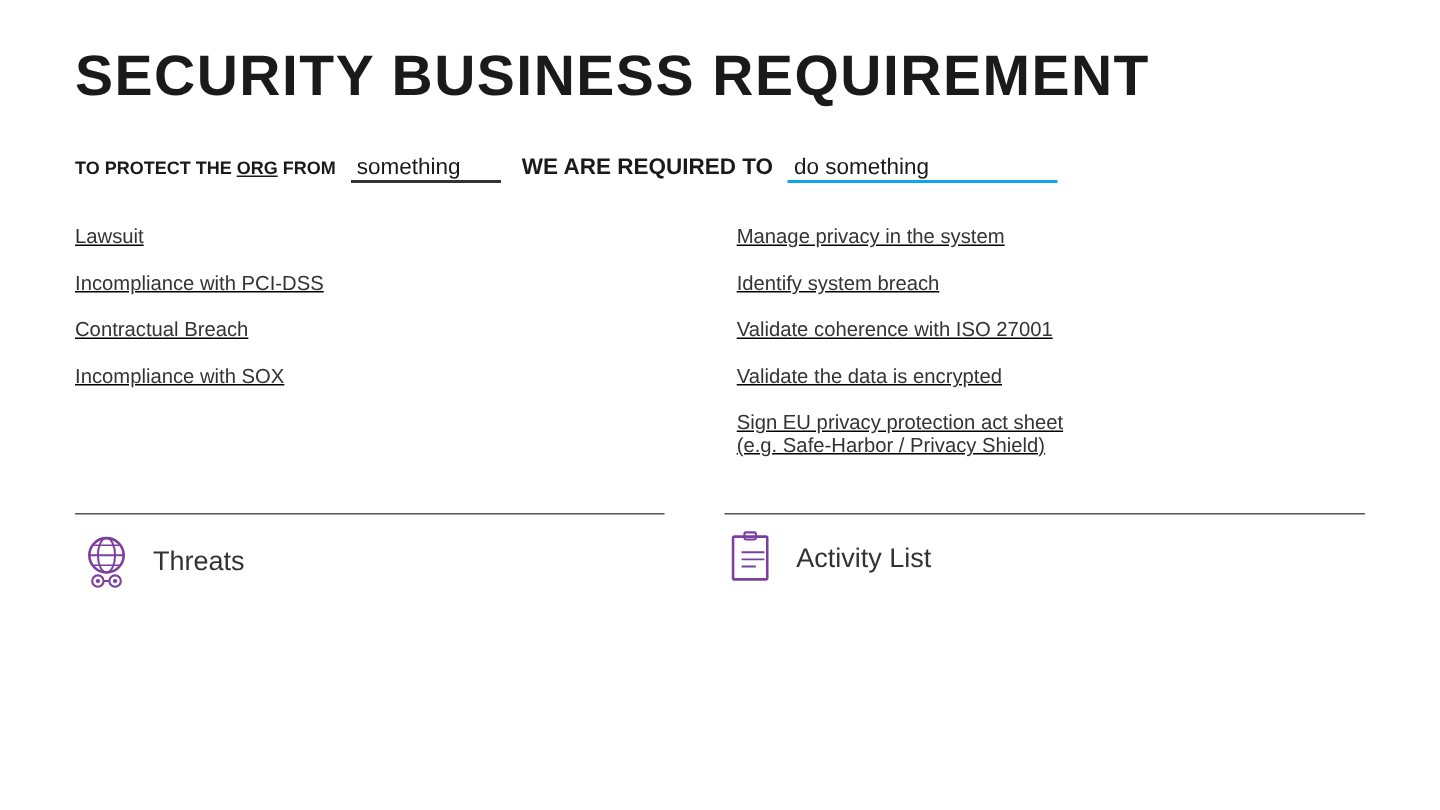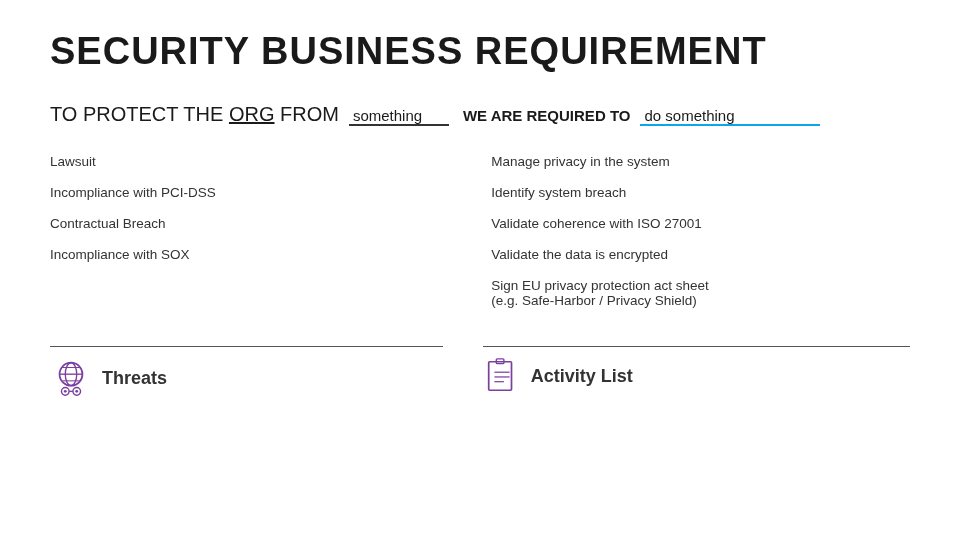--- a/index.html
+++ b/index.html
@@ -27,22 +27,22 @@
     }
 
     .header-row {
       display: flex;
       align-items: baseline;
       margin-bottom: 20px;
       gap: 10px;
     }
 
     .protect-label {
-      font-size: 20px;
-      font-weight: normal;
+      font-size: 12px;
+      font-weight: bold;
       color: #1a1a1a;
       white-space: nowrap;
     }
 
     .protect-label .org-underline {
       text-decoration: underline;
     }
 
     .fill-blank {
       display: inline-block;
@@ -67,20 +67,21 @@
       min-width: 180px;
       font-size: 15px;
       color: #1a1a1a;
       padding: 0 4px;
     }
 
     .content-columns {
       display: flex;
       gap: 16px;
       margin-top: 5px;
+      text-decoration: underline;
     }
 
     .left-column {
       width: 48%;
       padding-right: 20px;
     }
 
     .right-column {
       width: 52%;
       padding-left: 20px;
@@ -118,21 +119,21 @@
 
     .footer-section {
       display: flex;
       align-items: center;
       gap: 10px;
     }
 
     .footer-label {
       font-size: 18px;
       color: #333;
-      font-weight: bold;
+      font-weight: normal;
     }
 
     .icon-threats {
       width: 42px;
       height: 42px;
       flex-shrink: 0;
     }
 
     .icon-activity {
       width: 38px;

